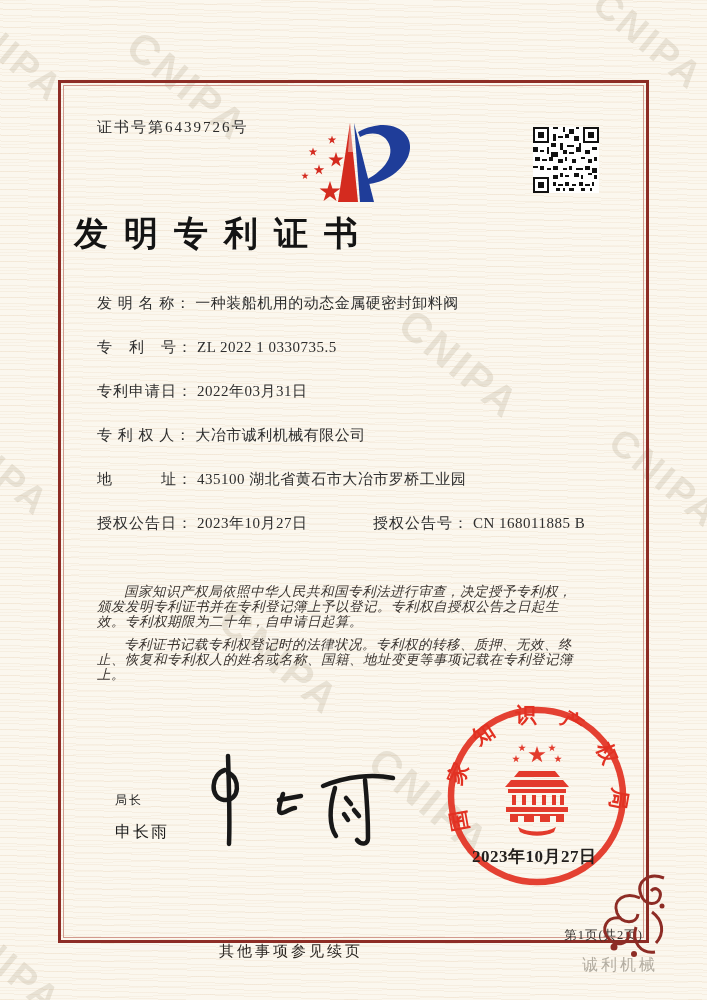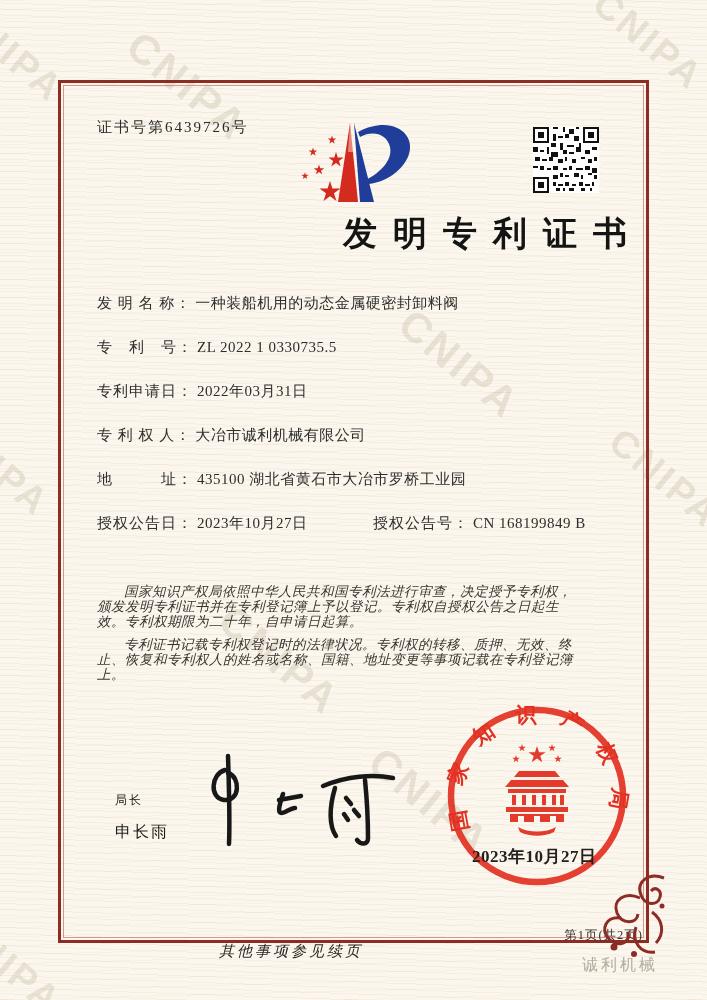--- a/index.html
+++ b/index.html
@@ -22,39 +22,39 @@
     border:3px solid #8d2c25;
   }
   #frame::after{
     content:"";position:absolute;left:2px;top:2px;right:2px;bottom:2px;
     border:1px solid #d29a8e;pointer-events:none;
   }
   .abs{position:absolute;}
   #cert-no{left:97px;top:118px;font-size:15px;letter-spacing:2px;color:#2b2b2b;}
   #logo{left:286px;top:112px;}
   #qr{left:533px;top:127px;}
-  #title{left:58px;top:211px;width:585px;text-align:right;font-size:34px;font-weight:700;
+  #title{left:58px;top:211px;width:585px;text-align:left;font-size:34px;font-weight:700;
          letter-spacing:16px;text-indent:16px;color:#141414;}
   #fields{left:97px;top:294px;width:480px;font-size:15px;color:#2e2e2e;}
   .frow{margin-bottom:26px;line-height:18px;position:relative;white-space:nowrap;}
   .flabel{letter-spacing:1px;}
   .fvalue{margin-left:4px;letter-spacing:0.5px;}
   #grant-no-group{position:absolute;left:276px;top:0;}
   #paras{left:97px;top:584px;width:478px;font-size:13.5px;line-height:15px;color:#3a3430;
          font-style:italic;}
   #paras p{margin:0 0 8px 0;text-indent:2em;letter-spacing:0.5px;}
   #signer-title{left:115px;top:792px;font-size:12px;color:#1c1c1c;
     font-family:"Liberation Sans","DejaVu Sans",sans-serif;letter-spacing:2px;}
   #signer-name{left:115px;top:822px;font-size:16px;color:#1c1c1c;
     font-family:"Liberation Sans","DejaVu Sans",sans-serif;letter-spacing:2px;text-align:center;}
   #signature{left:195px;top:750px;}
   #seal{left:440px;top:703px;}
   #seal-date{left:472px;top:845px;font-size:17px;font-weight:600;color:#23201e;letter-spacing:0.5px;}
   #page-no{left:58px;top:915px;width:585px;text-align:right;font-size:12.5px;color:#332f2c;letter-spacing:1px;margin-top:12px;}
-  #note{left:0;top:942px;width:582px;text-align:center;font-size:15px;font-style:italic;
+  #note{left:0;top:942px;width:582px;text-align:center;font-size:15px;
         color:#2b2622;letter-spacing:3px;}
   #company-mark{left:582px;top:955px;font-size:16px;color:#b3ada1;letter-spacing:3px;
     font-family:"Liberation Sans","DejaVu Sans",sans-serif;}
   #flourish{left:592px;top:872px;z-index:5;}
 </style>
 </head>
 <body>
 
 <div id="page">
 
@@ -175,21 +175,21 @@
     </div>
     <div class="frow">
       <span class="flabel">专 利 权 人：</span><span class="fvalue">大冶市诚利机械有限公司</span>
     </div>
     <div class="frow">
       <span class="flabel">地　　　址：</span><span class="fvalue">435100 湖北省黄石市大冶市罗桥工业园</span>
     </div>
     <div class="frow">
       <span class="flabel">授权公告日：</span><span class="fvalue">2023年10月27日</span>
       <span id="grant-no-group">
-        <span class="flabel">授权公告号：</span><span class="fvalue">CN 168199849 B</span>
+        <span class="flabel">授权公告号：</span><span class="fvalue">CN 168011885 B</span>
       </span>
     </div>
   </div>
 
   <div class="abs" id="paras">
     <p>国家知识产权局依照中华人民共和国专利法进行审查，决定授予专利权，颁发发明专利证书并在专利登记簿上予以登记。专利权自授权公告之日起生效。专利权期限为二十年，自申请日起算。</p>
     <p>专利证书记载专利权登记时的法律状况。专利权的转移、质押、无效、终止、恢复和专利权人的姓名或名称、国籍、地址变更等事项记载在专利登记簿上。</p>
   </div>
 
   <div class="abs" id="signer-title">局长</div>

